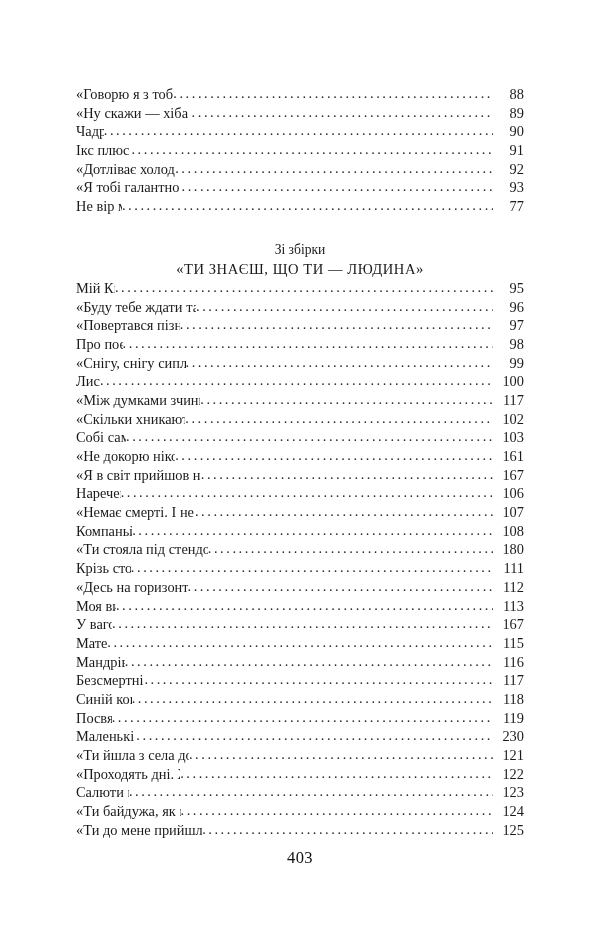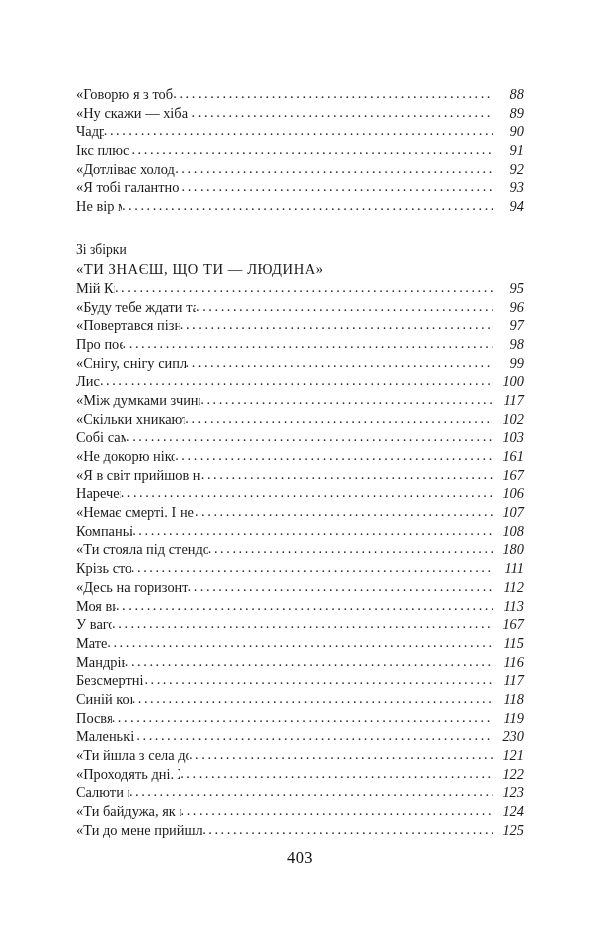--- a/index.html
+++ b/index.html
@@ -70,26 +70,25 @@
   .toc-dots::before {
     content: "......................................................................................................";
   }
 
   .toc-page {
     flex: 0 0 auto;
     text-align: right;
     min-width: 26px;
     padding-left: 5px;
     font-size: 14.4px;
-    font-style: italic;
   }
 
   
   .section-head {
-    text-align: left;
+    text-align: center;
     width: 100%;
   }
   .section-head .sh-pre {
     font-size: 13.6px;
     line-height: 19px;
     margin-top: 24px;
   }
   .section-head .sh-title {
     font-size: 14.6px;
     line-height: 20px;
@@ -141,21 +140,21 @@
           <span class="toc-page">92</span>
         </div>
         <div class="toc-entry">
           <span class="toc-title">«Я тобі галантно не вклонюся...»</span>
           <span class="toc-dots"></span>
           <span class="toc-page">93</span>
         </div>
         <div class="toc-entry">
           <span class="toc-title">Не вір мені</span>
           <span class="toc-dots"></span>
-          <span class="toc-page">94</span>
+          <span class="toc-page">77</span>
         </div>
       </div>
       <div class="section-head">
         <div class="sh-pre">Зі збірки</div>
         <div class="sh-title">«ТИ ЗНАЄШ, ЩО ТИ — ЛЮДИНА»</div>
       </div>
       <div class="toc-group">
         <div class="toc-entry">
           <span class="toc-title">Мій Київ</span>
           <span class="toc-dots"></span>

